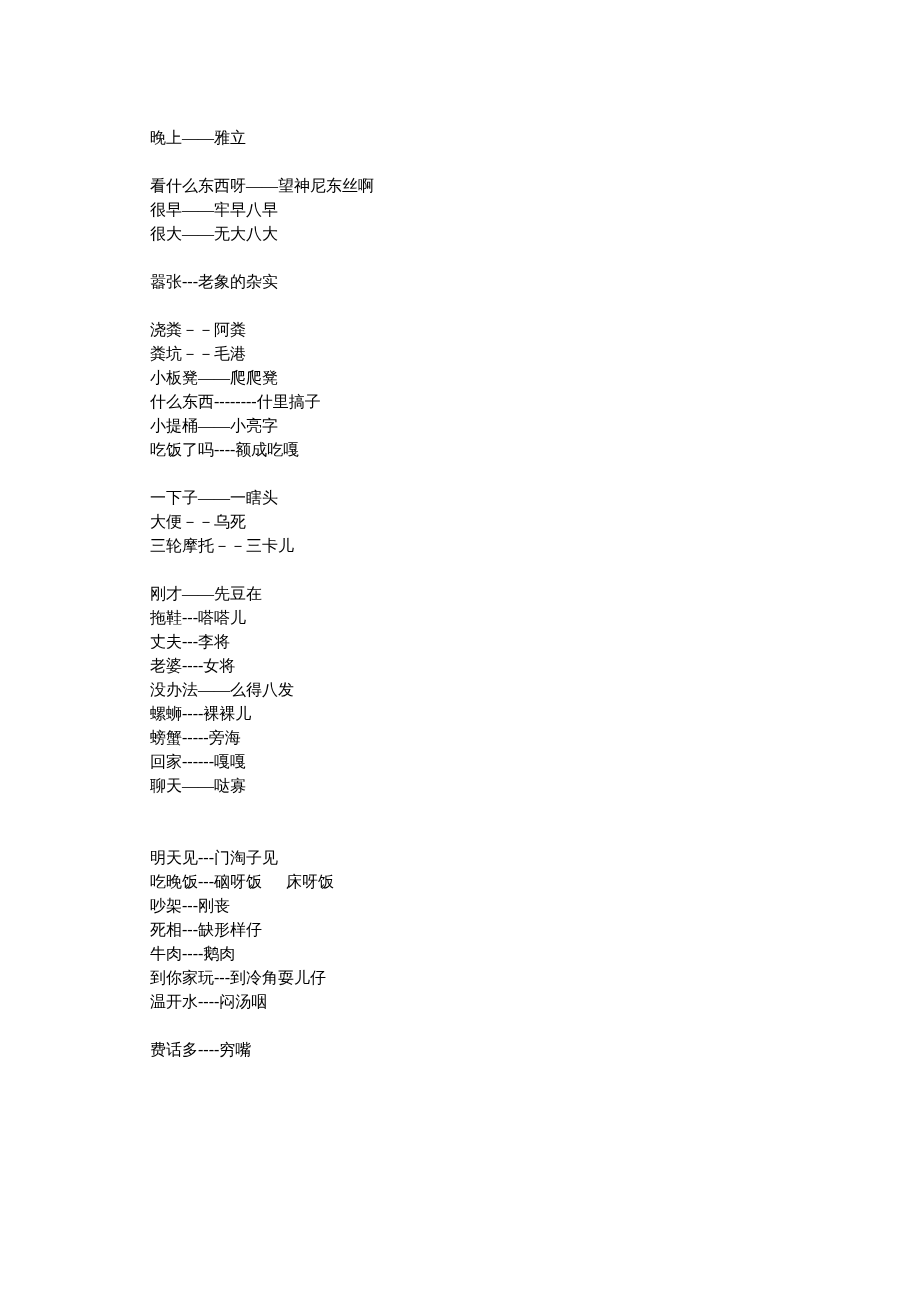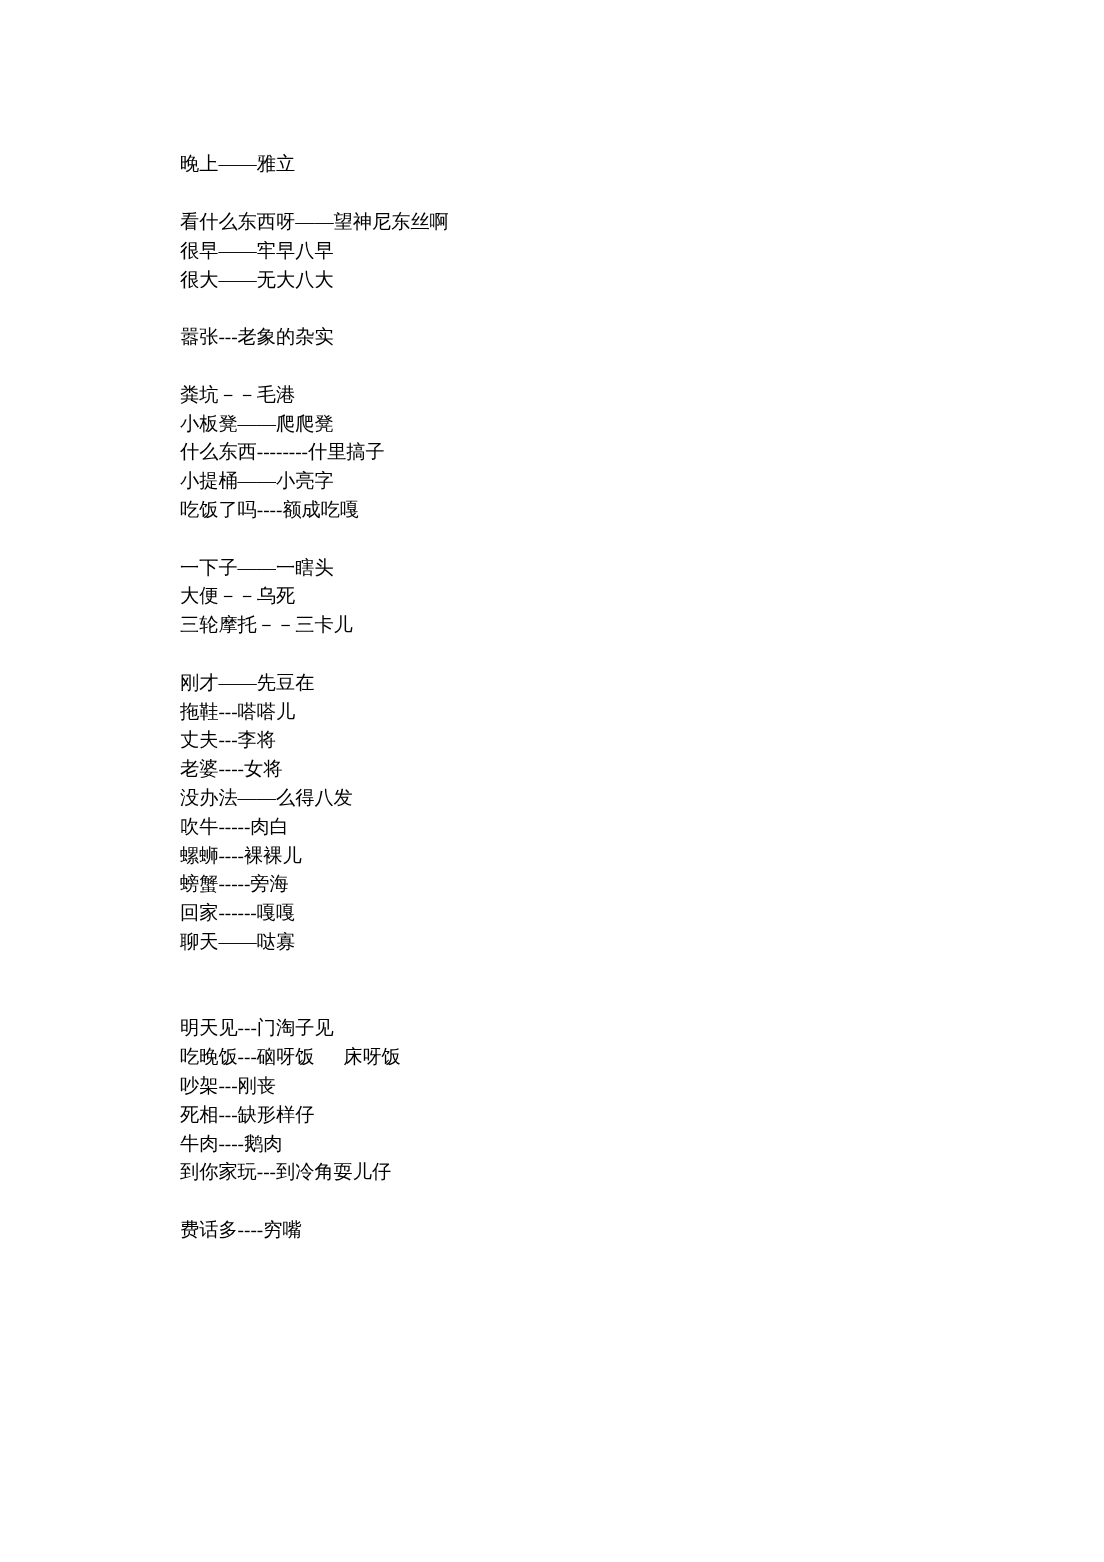--- a/index.html
+++ b/index.html
@@ -31,44 +31,45 @@
 <div class="page">
   <div id="content">
       <div class="line">晚上——雅立</div>
       <div class="blank"></div>
       <div class="line">看什么东西呀——望神尼东丝啊</div>
       <div class="line">很早——牢早八早</div>
       <div class="line">很大——无大八大</div>
       <div class="blank"></div>
       <div class="line">嚣张---老象的杂实</div>
       <div class="blank"></div>
+      <div class="line">浇粪－－阿粪</div>
       <div class="line">粪坑－－毛港</div>
       <div class="line">小板凳——爬爬凳</div>
       <div class="line">什么东西--------什里搞子</div>
       <div class="line">小提桶——小亮字</div>
       <div class="line">吃饭了吗----额成吃嘎</div>
       <div class="blank"></div>
       <div class="line">一下子——一瞎头</div>
       <div class="line">大便－－乌死</div>
       <div class="line">三轮摩托－－三卡儿</div>
       <div class="blank"></div>
       <div class="line">刚才——先豆在</div>
       <div class="line">拖鞋---嗒嗒儿</div>
       <div class="line">丈夫---李将</div>
       <div class="line">老婆----女将</div>
       <div class="line">没办法——么得八发</div>
-      <div class="line">吹牛-----肉白</div>
       <div class="line">螺蛳----裸裸儿</div>
       <div class="line">螃蟹-----旁海</div>
       <div class="line">回家------嘎嘎</div>
       <div class="line">聊天——哒寡</div>
       <div class="blank"></div>
       <div class="blank"></div>
       <div class="line">明天见---门淘子见</div>
       <div class="line">吃晚饭---硇呀饭      床呀饭</div>
       <div class="line">吵架---刚丧</div>
       <div class="line">死相---缺形样仔</div>
       <div class="line">牛肉----鹅肉</div>
       <div class="line">到你家玩---到冷角耍儿仔</div>
+      <div class="line">温开水----闷汤咽</div>
       <div class="blank"></div>
       <div class="line">费话多----穷嘴</div>
     </div>
 </div>
 
 </body></html>

